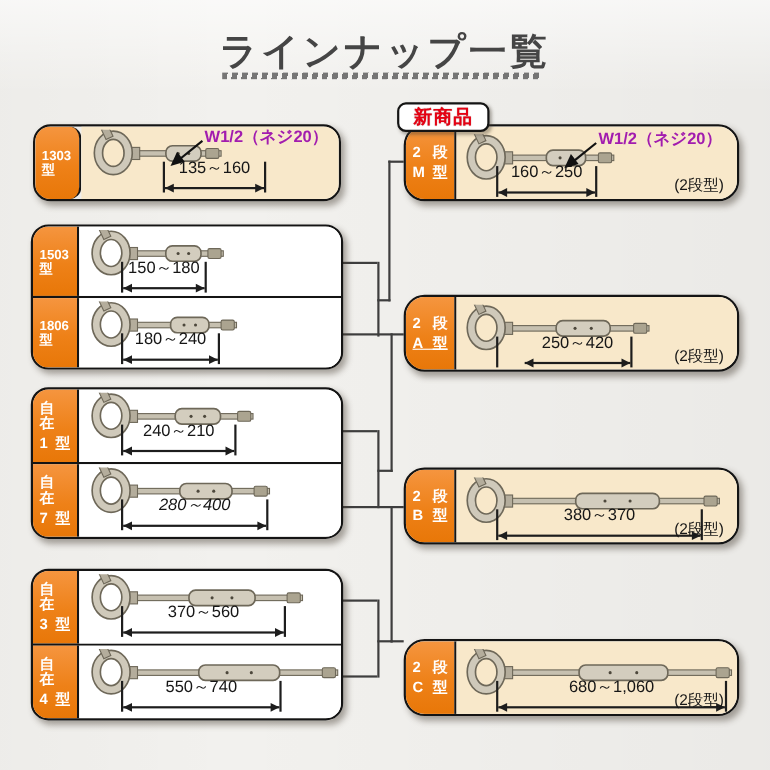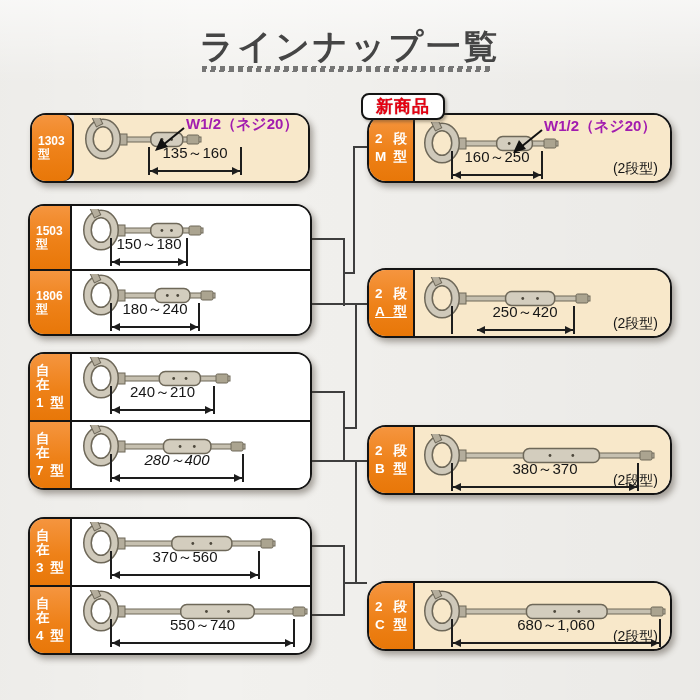--- a/index.html
+++ b/index.html
@@ -251,21 +251,21 @@
     <rect x="44" y="19" width="183" height="5" fill="#c6c0b0" stroke="#6e6859" stroke-width="1"></rect>
     <rect x="213" y="17" width="12" height="9" rx="1.5" fill="#aba490" stroke="#6e6859" stroke-width="1"></rect>
     <rect x="100.72" y="14.5" width="73.5" height="14" rx="6" fill="#d3cdbe" stroke="#6e6859" stroke-width="1.5"></rect>
     <circle cx="126.445" cy="21.5" r="1.4" fill="#4d483c"></circle>
     <circle cx="148.495" cy="21.5" r="1.4" fill="#4d483c"></circle>
     <rect x="35" y="16" width="10" height="11" fill="#b4ad9c" stroke="#6e6859" stroke-width="1"></rect>
     <ellipse cx="21" cy="21" rx="13.5" ry="16" fill="none" stroke="#6e6859" stroke-width="9"></ellipse>
     <ellipse cx="21" cy="21" rx="13.5" ry="16" fill="none" stroke="#cfc9ba" stroke-width="6"></ellipse>
     <rect x="12" y="-2" width="7" height="10" fill="#b4ad9c" stroke="#6e6859" stroke-width="1" transform="rotate(-25 15 3)"></rect>
   </svg>
-            <div class="dim" style="left: 38px; top: 32px; width: 185px;">
+            <div class="dim" style="left: 38px; top: 32px; width: 146px;">
               <span class="dim-text">550～740</span>
               <div class="dim-arrow"></div>
             </div>
           </div>
         </div>
       </div>
       <div class="card right bg-cream" style="left: 367px; top: 113px; width: 305px; height: 70px;">
         <div class="row">
           <div class="row-label" style="width: 46px;">
             <span class="ll" style="font-size: 13.5px;">2 段</span>

